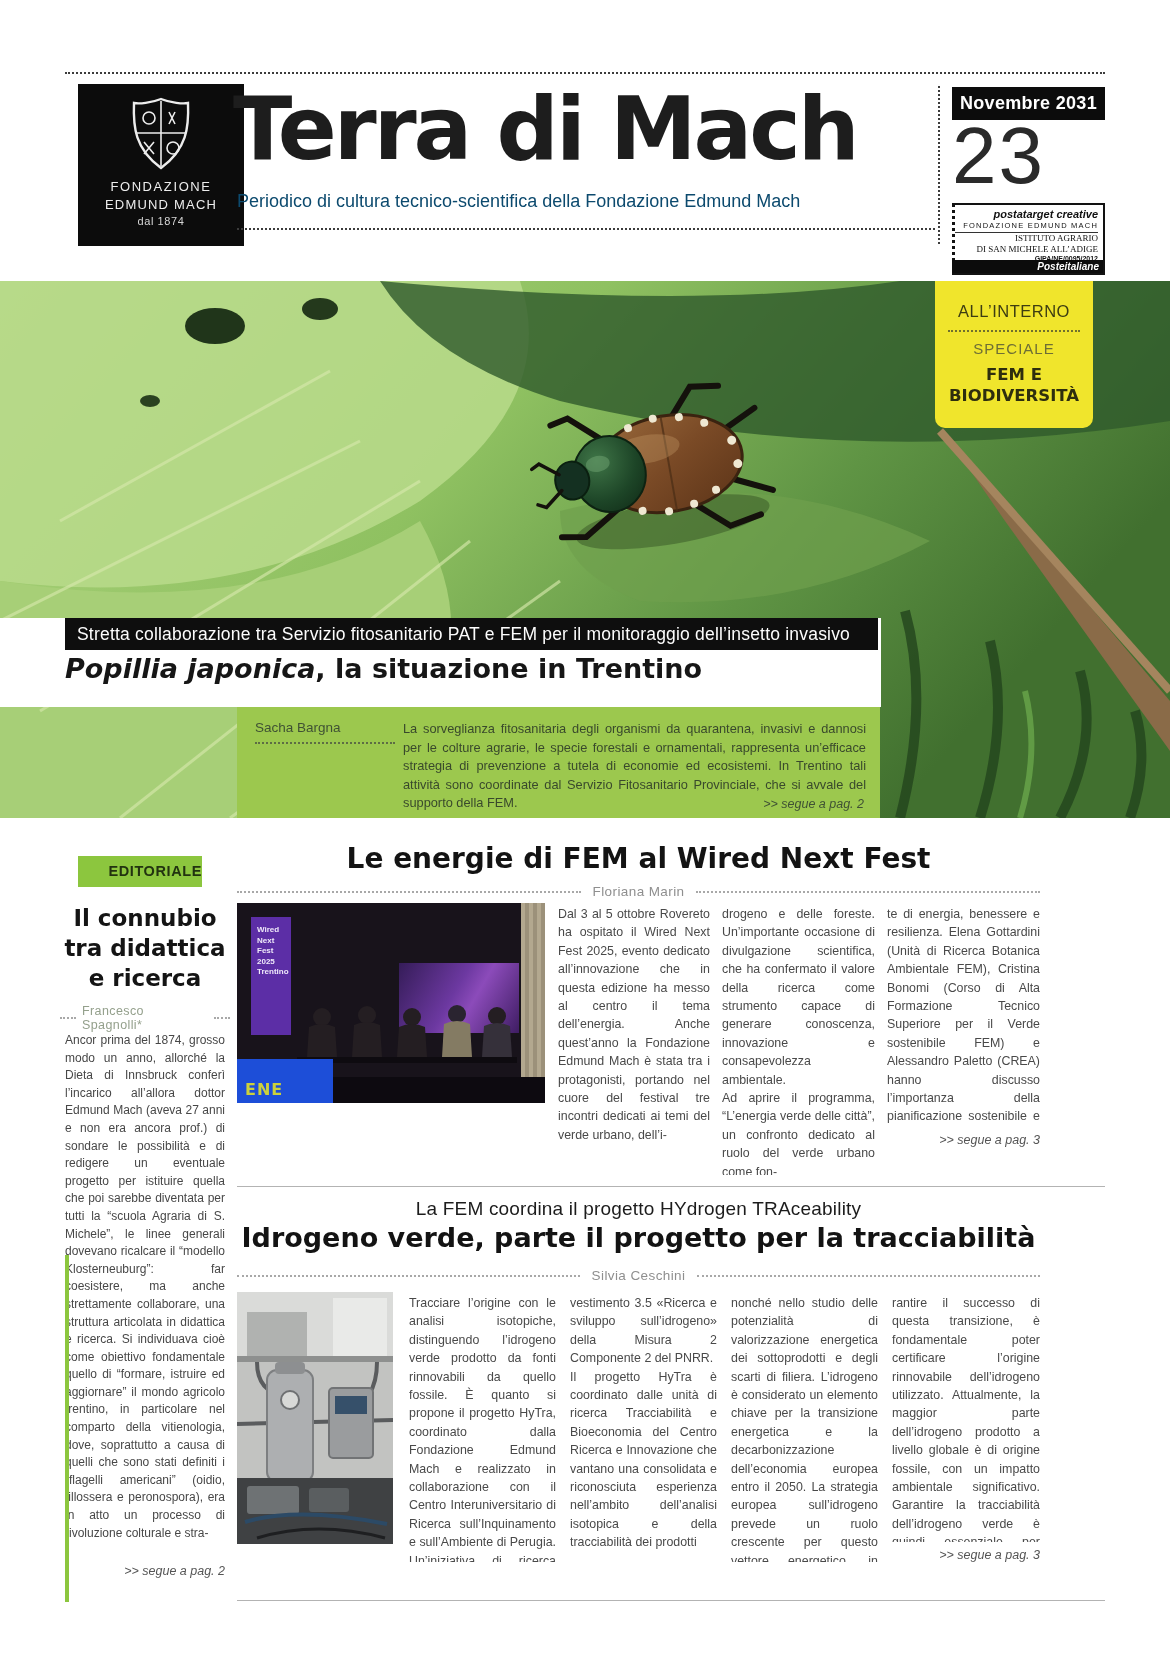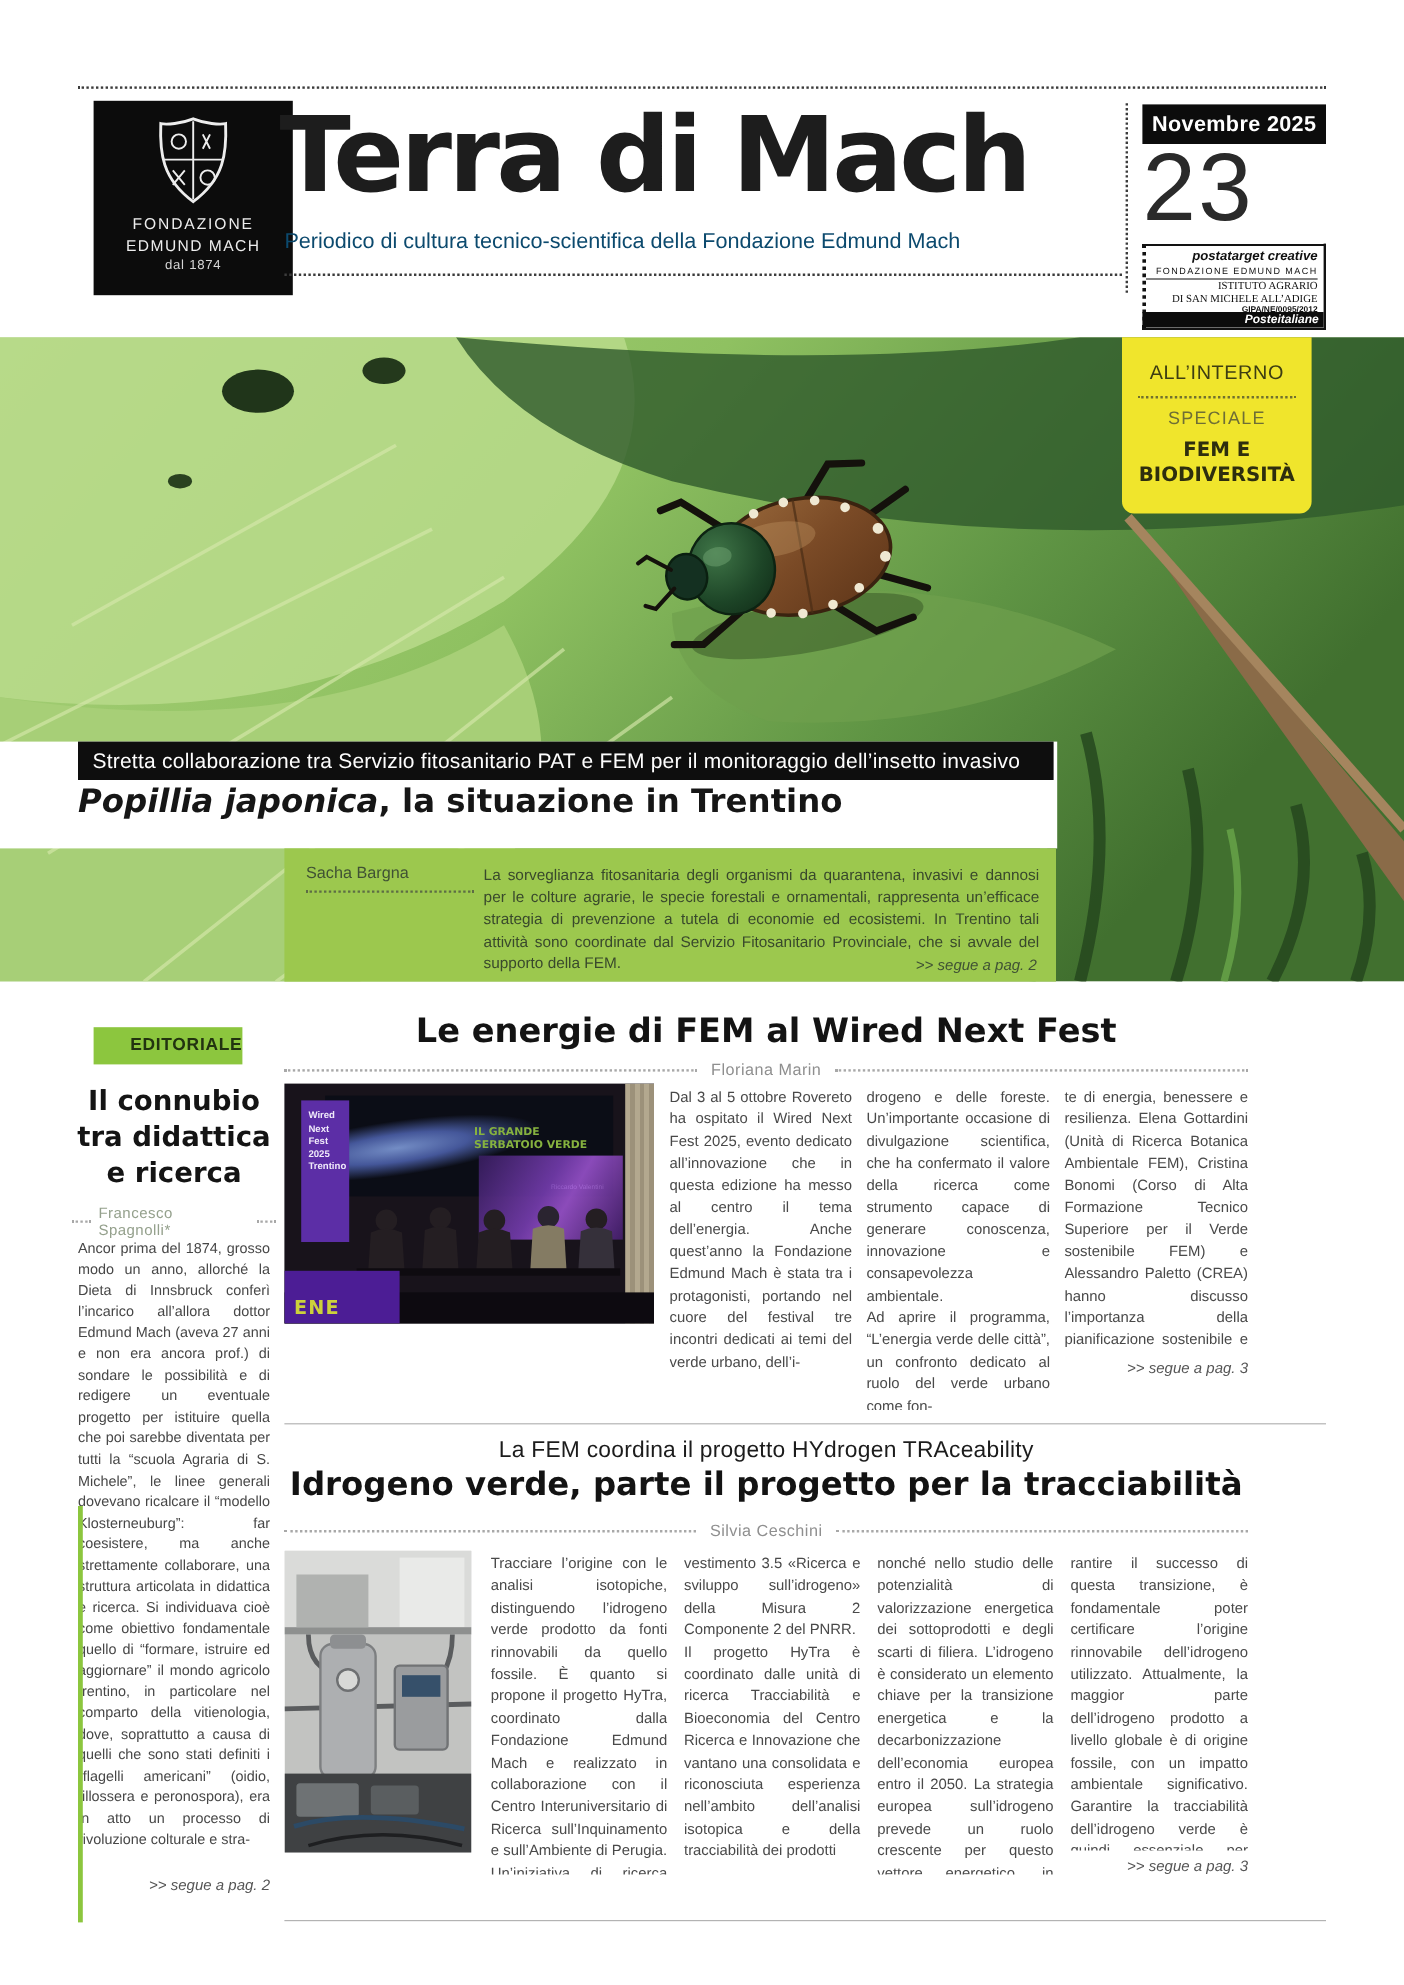--- a/index.html
+++ b/index.html
@@ -95,21 +95,21 @@
     transform:rotate(-8deg);opacity:.9;}
   #wired-photo .screen .ttl{position:absolute;right:6px;top:26px;width:110px;color:#86b23f;
     font-family:"DejaVu Sans",sans-serif;font-weight:bold;font-size:9px;line-height:11px;text-align:left;}
   #wired-photo .screen .spk{position:absolute;right:8px;bottom:4px;color:#cfd4e2;font-size:5.5px;}
   #wired-photo .banner{position:absolute;left:14px;top:14px;width:40px;height:118px;background:#5c2ea6;
     color:#efe9fa;font-size:8px;line-height:10.5px;padding:8px 0 0 6px;box-sizing:border-box;font-weight:bold;}
   #wired-photo .ledwall{position:absolute;right:26px;top:60px;width:120px;height:70px;
     background:linear-gradient(120deg,#3a1e63 0%,#7b3fb8 45%,#a055d6 60%,#461f70 100%);opacity:.85;}
   #wired-photo .curtain{position:absolute;right:0;top:0;width:24px;height:200px;
     background:repeating-linear-gradient(90deg,#b3a88f 0 4px,#9c917a 4px 8px);}
-  #wired-photo .floorpanel{position:absolute;left:0;bottom:0;width:96px;height:44px;background:#4c1d95;}
+  #wired-photo .floorpanel{position:absolute;left:0;bottom:0;width:96px;height:44px;background:#1d4ed8;}
   #wired-photo .floorpanel .ene{position:absolute;left:8px;bottom:4px;color:#ccd13b;
     font-family:"DejaVu Sans",sans-serif;font-weight:bold;font-size:16px;letter-spacing:1px;}
   #wired-photo .floor{position:absolute;left:0;bottom:0;width:308px;height:26px;background:#0d0a10;}
 
   
   #lab-photo{left:237px;top:1292px;width:156px;height:252px;overflow:hidden;}
 </style>
 </head>
 <body>
 
@@ -130,21 +130,21 @@
     <div class="l1">FONDAZIONE</div>
     <div class="l2">EDMUND MACH</div>
     <div class="l3">dal 1874</div>
   </div>
 
   <div class="abs" id="masthead-title">Terra di Mach</div>
   <div class="abs" id="masthead-subtitle">Periodico di cultura tecnico-scientifica della Fondazione Edmund Mach</div>
   <div class="abs dotted-h" style="left:237px;top:228px;width:698px;"></div>
   <div class="abs dotted-v" style="left:938px;top:86px;height:158px;"></div>
 
-  <div class="abs" id="issue-month">Novembre 2025</div>
+  <div class="abs" id="issue-month">Novembre 2031</div>
   <div class="abs" id="issue-number">23</div>
 
   <div class="abs" id="postal-stamp">
     <div class="p1">postatarget creative</div>
     <div class="p2">FONDAZIONE  EDMUND  MACH</div>
     <div class="p3">ISTITUTO AGRARIO</div>
     <div class="p4">DI SAN MICHELE ALL’ADIGE</div>
     <div class="p5">GIPA/NE/0095/2012</div>
     <div class="p6">Posteitaliane</div>
   </div>
@@ -271,25 +271,20 @@
   <div class="abs" id="green-vbar"></div>
 
   <div class="abs headline" id="wired-headline">Le energie di FEM al Wired Next Fest</div>
   <div class="abs author-row" style="top:884px;">
     <div class="dotline"></div>
     <div class="author-name">Floriana Marin</div>
     <div class="dotline"></div>
   </div>
 
   <div class="abs" id="wired-photo">
-    <div class="screen">
-      <div class="swoosh"></div>
-      <div class="ttl">IL GRANDE SERBATOIO VERDE</div>
-      <div class="spk">Riccardo Valentini</div>
-    </div>
     <div class="ledwall"></div>
     <div class="curtain"></div>
     <div class="banner">Wired Next Fest 2025 Trentino</div>
     <svg style="position:absolute;left:60px;top:96px;" width="220" height="80" viewBox="0 0 220 80">
       <g fill="#241e22">
         <circle cx="25" cy="18" r="9"></circle>
           <path d="M12 28 Q25 22 38 28 L40 58 L10 58 Z"></path>
         <circle cx="70" cy="16" r="9"></circle>
           <path d="M57 26 Q70 20 83 26 L85 58 L55 58 Z"></path>
         <circle cx="115" cy="18" r="9"></circle>

